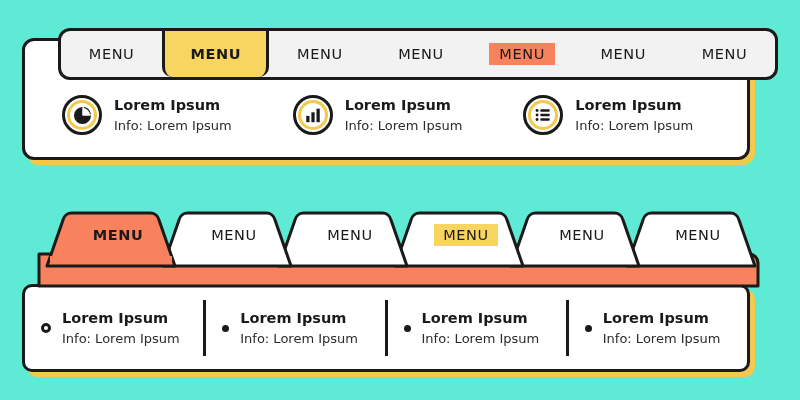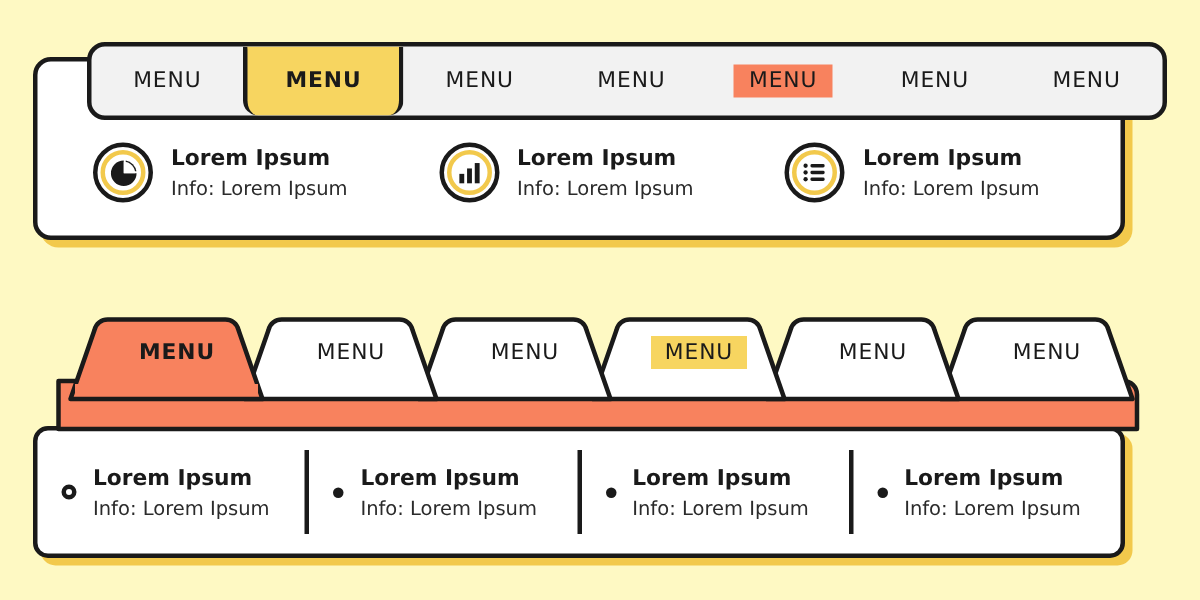--- a/index.html
+++ b/index.html
@@ -11,21 +11,21 @@
     width: 800px;
     height: 400px;
     overflow: hidden;
     font-family: "DejaVu Sans", "Liberation Sans", sans-serif;
   }
 
   #stage {
     position: relative;
     width: 800px;
     height: 400px;
-    background: #fef9c3;
+    background: #5eead4;
   }
 
   
   #panel-one {
     position: absolute;
     left: 22px;
     top: 28px;
     width: 756px;
     height: 132px;
   }

